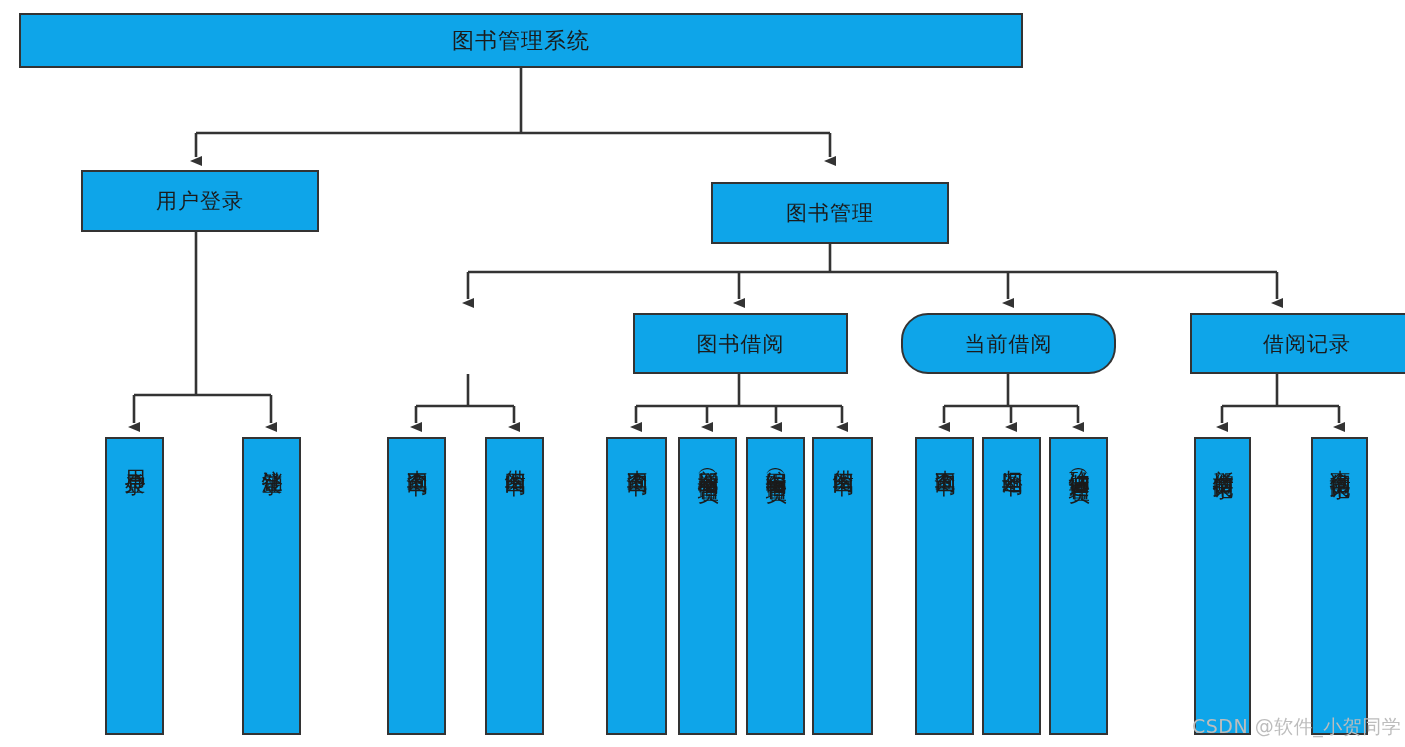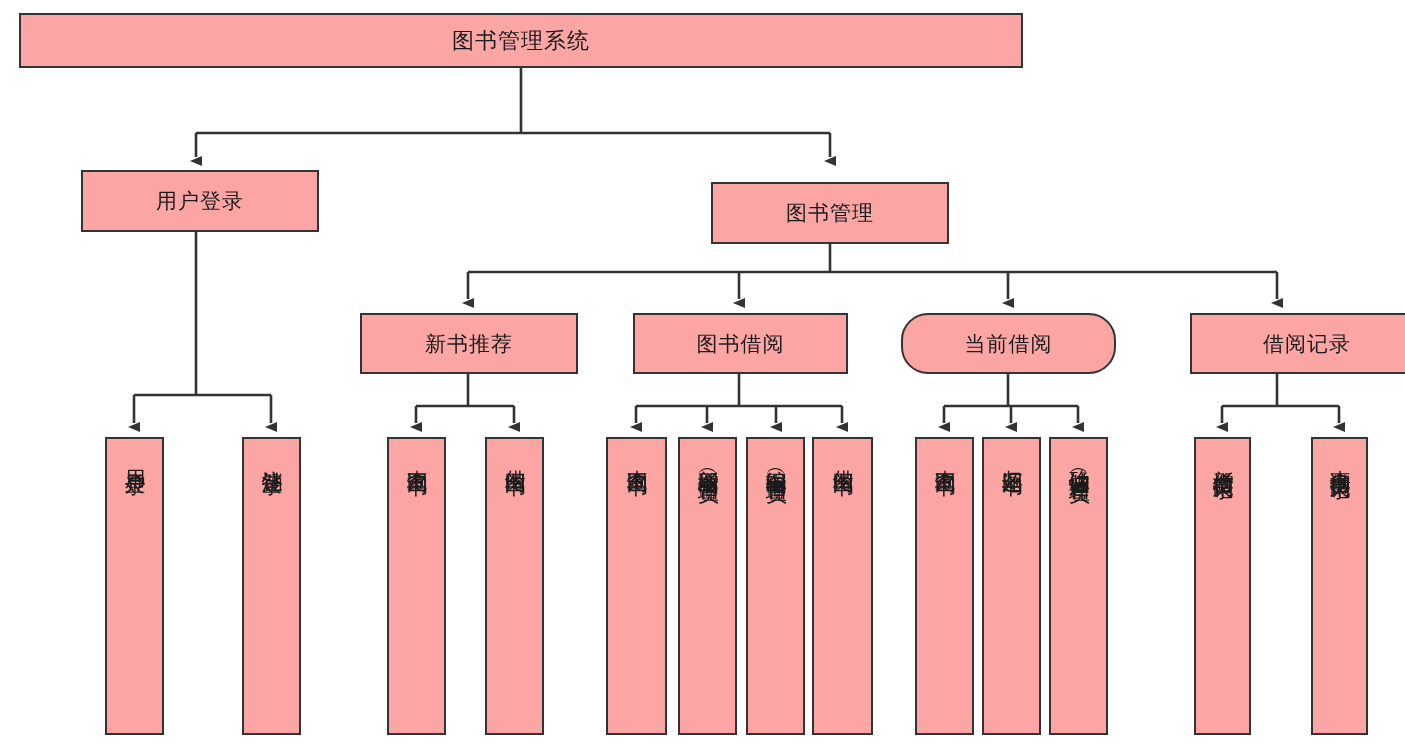--- a/index.html
+++ b/index.html
@@ -22,21 +22,21 @@
     left: 0;
     top: 0;
     width: 1405px;
     height: 747px;
     pointer-events: none;
   }
   .node {
     position: absolute;
     box-sizing: border-box;
     border: 2.5px solid #333333;
-    background: #fca5a5;
+    background: #0ea5e9;
     display: flex;
     align-items: center;
     justify-content: center;
     color: #1b1b1b;
   }
   .node.horiz {
     font-size: 21px;
     letter-spacing: 1px;
   }
   .node.vert {
@@ -123,23 +123,20 @@
     <span>图书管理系统</span>
   </div>
 
   <div class="node horiz" style="left:81px; top:170px; width:238px; height:62px;">
     <span>用户登录</span>
   </div>
   <div class="node horiz" style="left:711px; top:182px; width:238px; height:62px;">
     <span>图书管理</span>
   </div>
 
-  <div class="node horiz" style="left:360px; top:313px; width:218px; height:61px;">
-    <span>新书推荐</span>
-  </div>
   <div class="node horiz" style="left:633px; top:313px; width:215px; height:61px;">
     <span>图书借阅</span>
   </div>
   <div class="node horiz" style="left:901px; top:313px; width:215px; height:61px;border-radius:27px;">
     <span>当前借阅</span>
   </div>
   <div class="node horiz" style="left:1190px; top:313px; width:234px; height:61px;">
     <span>借阅记录</span>
   </div>
 
@@ -180,14 +177,15 @@
     <span class="vlabel">确认归还（管理员）</span>
   </div>
 
   <div class="node vert" style="left:1194px; top:437px; width:57px; height:298px;">
     <span class="vlabel">新增借阅记录</span>
   </div>
   <div class="node vert" style="left:1311px; top:437px; width:57px; height:298px;">
     <span class="vlabel">查询借阅记录</span>
   </div>
 
+  <div class="watermark" style="left:1192px; top:714px;">CSDN @软件_小贺同学</div>
 
 </div>
 
 </body></html>

